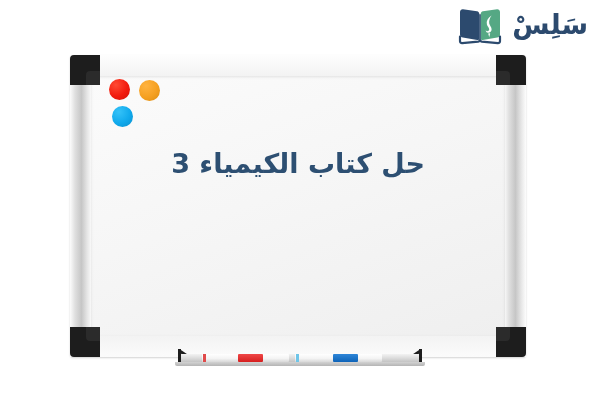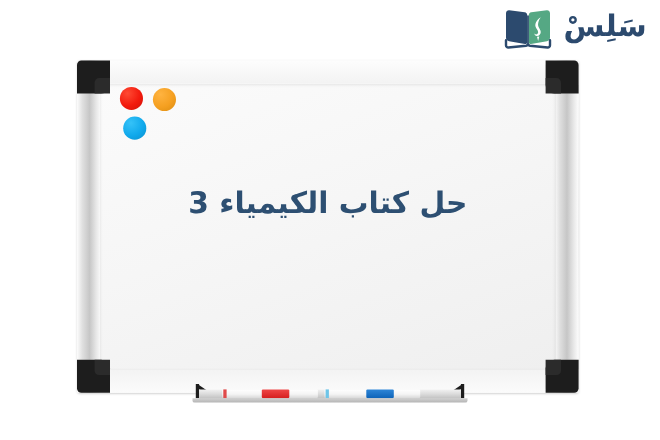--- a/index.html
+++ b/index.html
@@ -149,21 +149,20 @@
     position: absolute;
     left: 30px;
     right: 30px;
     top: 88px;
     text-align: center;
     direction: rtl;
     color: #2d4f72;
     font-family: "DejaVu Sans", "Liberation Sans", sans-serif;
     font-weight: 700;
     z-index: 6;
-    margin-top: 22px;
   }
   .headline-line {
     font-size: 27px;
     line-height: 1.55;
     white-space: nowrap;
   }
 
   
   .tray {
     position: absolute;

